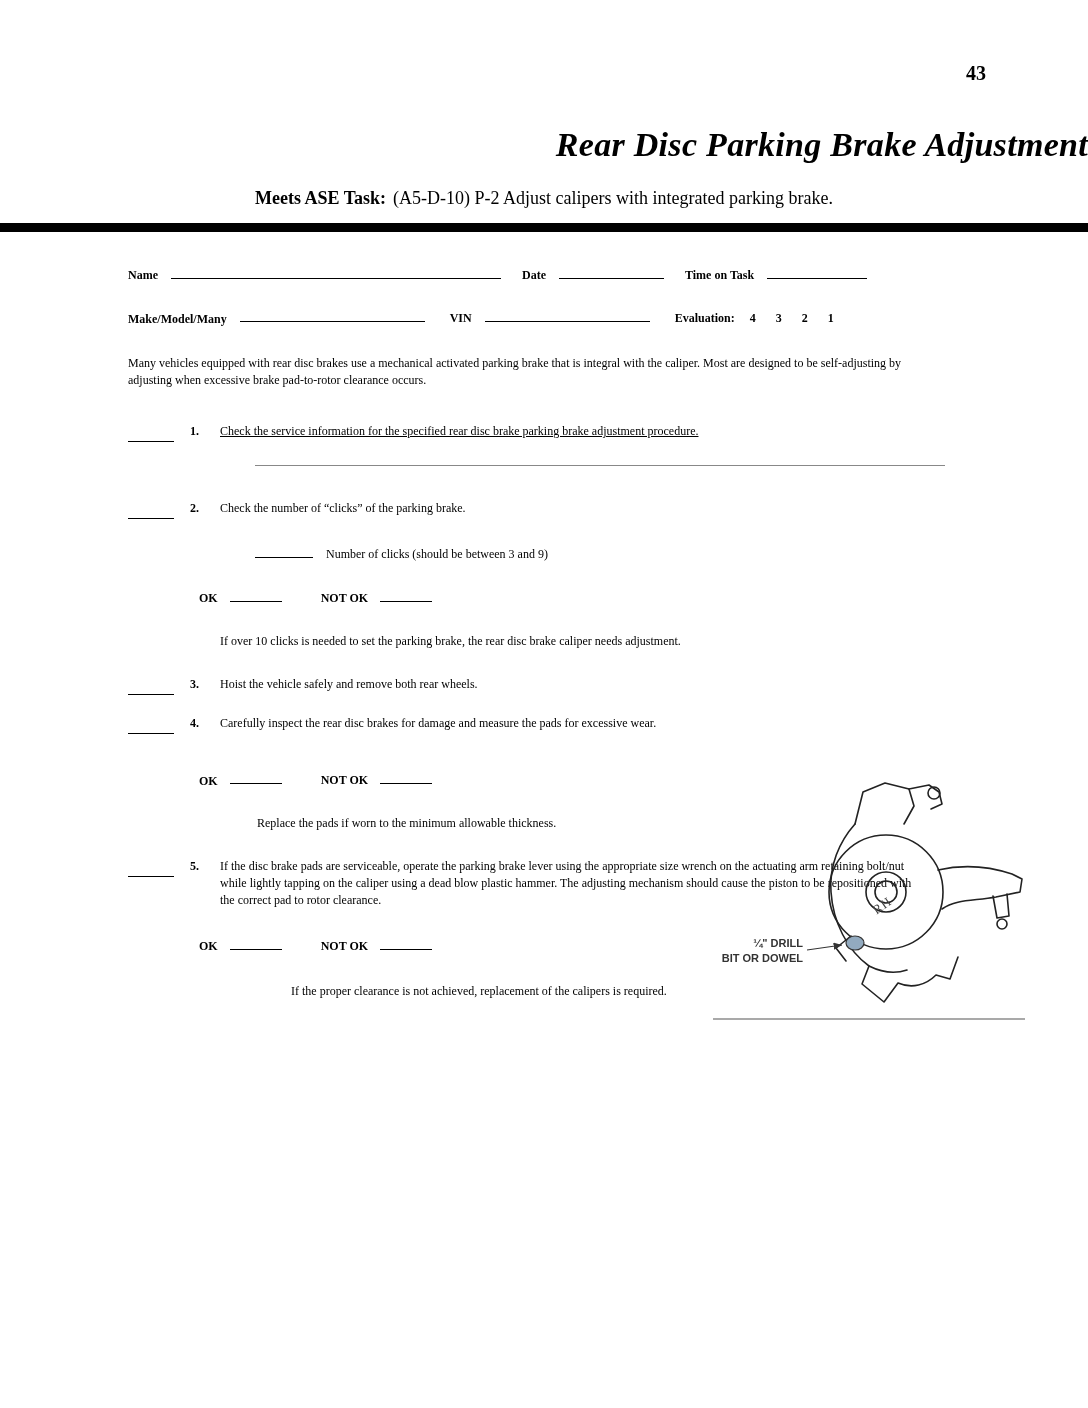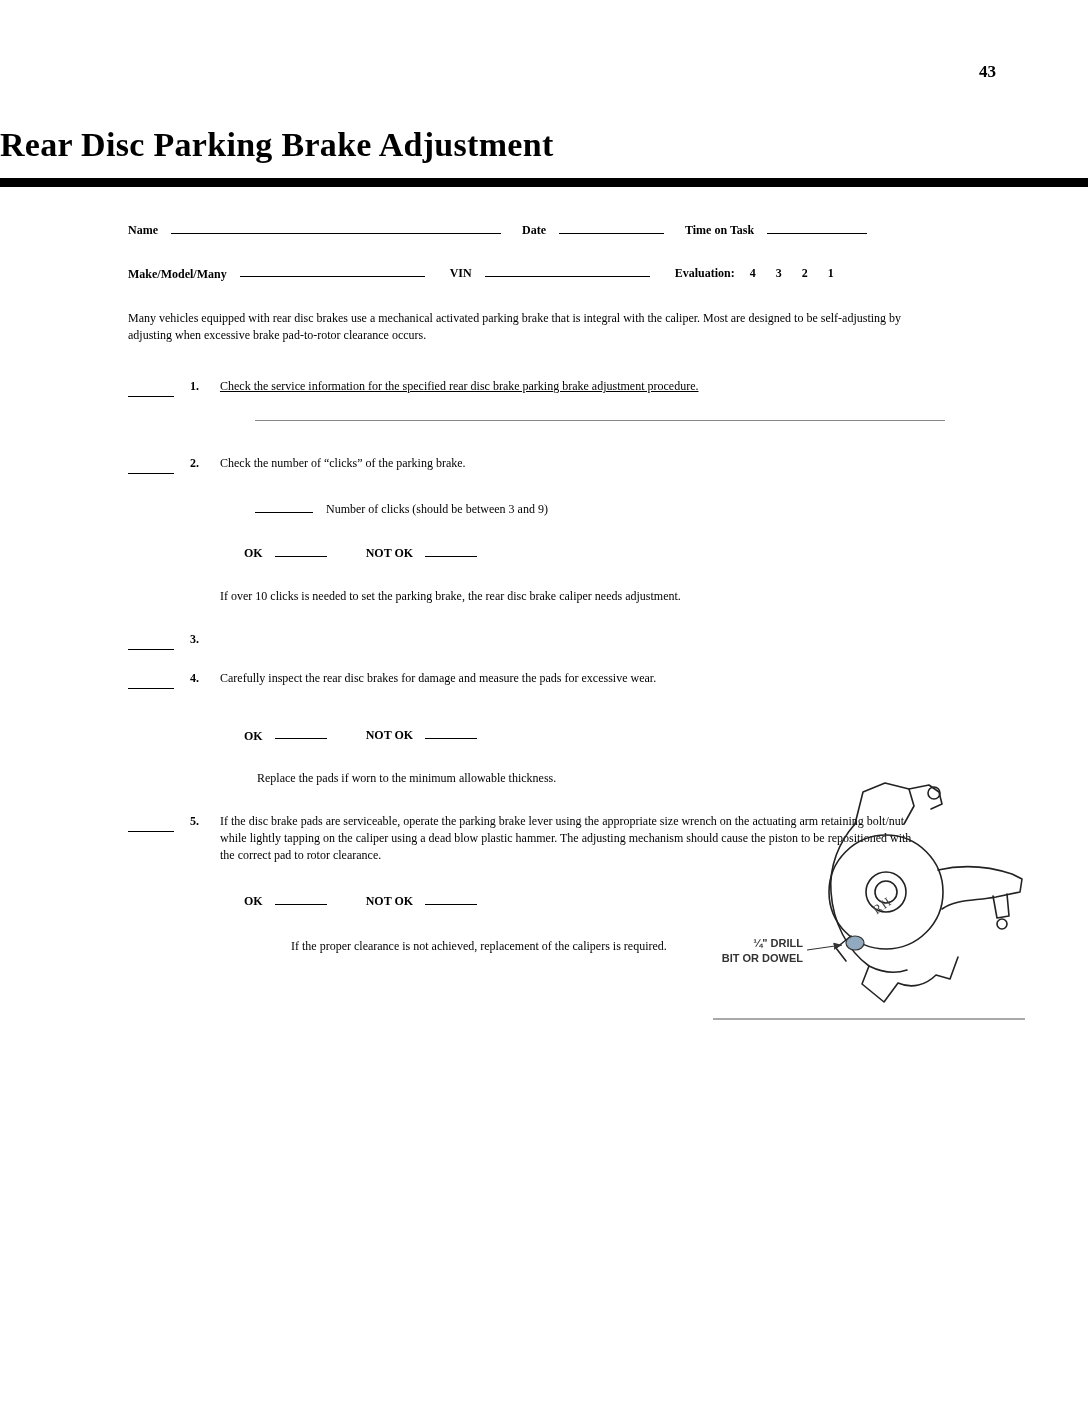--- a/index.html
+++ b/index.html
@@ -4,23 +4,23 @@
 <style>
   * { margin:0; padding:0; box-sizing:border-box; }
   html,body { background:#ffffff; }
   body {
     width:1088px; height:1408px;
     font-family:"Liberation Serif", serif;
     color:#000;
   }
   .page { position:relative; width:1088px; height:1408px; overflow:hidden; background:#fff; }
 
-  .page-number { position:absolute; top:62px; right:92px; font-size:17px; font-weight:bold; }
-
-  .title { margin-top:126px; text-align:left; font-size:34px; font-weight:bold; letter-spacing:.3px; }
+  .page-number { position:absolute; top:62px; right:102px; font-size:20px; font-weight:bold; }
+
+  .title { margin-top:126px; text-align:right; font-size:34px; font-weight:bold; letter-spacing:.3px;font-style:italic; }
 
   .meets { margin-top:24px; text-align:center; font-size:18px; }
   .meets .b { font-weight:bold; margin-right:7px; }
 
   .rule { margin-top:14px; height:9px; background:#000; width:100%; }
 
   .content { position:relative; padding:0 56px 0 128px; font-size:12px; line-height:1.42; }
 
   .lbl { font-weight:bold; }
 
@@ -40,21 +40,21 @@
   .step { display:flex; align-items:flex-start; }
   .sblank { width:46px; height:19px; border-bottom:1.7px solid #000; margin-right:16px; flex:none; }
   .snum { font-weight:bold; flex:none; width:30px; }
   .stext { }
 
   .step-1 { margin-top:34px; } .step-1 .stext { max-width:660px;text-decoration:underline; }
   .answer-line { margin:22px 0 0 127px; width:690px; height:2px; border-bottom:1.3px solid #888; }
   .step-2 { margin-top:34px; }
   .clicks-line { margin:26px 0 0 127px; }
   .clicks-line .blank { margin-right:10px; }
-  .ok-line { margin-left:116px; }
+  .ok-line { margin-left:71px; }
   .ok-line .blank { margin-left:9px; }
   .ok-line .notok { margin-left:36px; }
   .ok-line-2 { margin-top:26px; }
   .note-2 { margin:26px 0 0 92px; max-width:725px; }
   .step-3 { margin-top:26px; }
   .step-4 { margin-top:20px; } .step-4 .stext { max-width:455px; }
   .ok-line-4 { margin-top:38px; }
   .note-4 { margin:26px 0 0 129px; max-width:362px; }
   .step-5 { margin-top:26px; } .step-5 .stext { max-width:705px; }
   .ok-line-5 { margin-top:28px; }
@@ -67,20 +67,23 @@
 </style>
 </head>
 <body>
 
 <div class="page">
 
   <div class="page-number">43</div>
 
   <h1 class="title">Rear Disc Parking Brake Adjustment</h1>
 
+  <div class="meets">
+    <span class="b">Meets ASE Task:</span><span>(A5-D-10) P-2  Adjust calipers with integrated parking brake.</span>
+  </div>
 
   <div class="rule"></div>
 
   <div class="content">
 
     <div class="form-row form-row-1">
       <span class="lbl">Name</span>
       <span class="blank w330 gap10"></span>
       <span class="lbl gap18">Date</span>
       <span class="blank w105 gap10"></span>
@@ -123,20 +126,21 @@
       <span class="blank w52"></span>
       <span class="lbl notok">NOT OK</span>
       <span class="blank w52"></span>
     </div>
 
     <p class="note-2">If over 10 clicks is needed to set the parking brake, the rear disc brake caliper needs adjustment.</p>
 
     <div class="step step-3">
       <span class="sblank"></span>
       <span class="snum">3.</span>
+      <span class="stext">Hoist the vehicle safely and remove both rear wheels.</span>
     </div>
 
     <div class="step step-4">
       <span class="sblank"></span>
       <span class="snum">4.</span>
       <span class="stext">Carefully inspect the rear disc brakes for damage and measure the pads for excessive wear.</span>
     </div>
 
     <div class="ok-line ok-line-4">
       <span class="lbl">OK</span>

